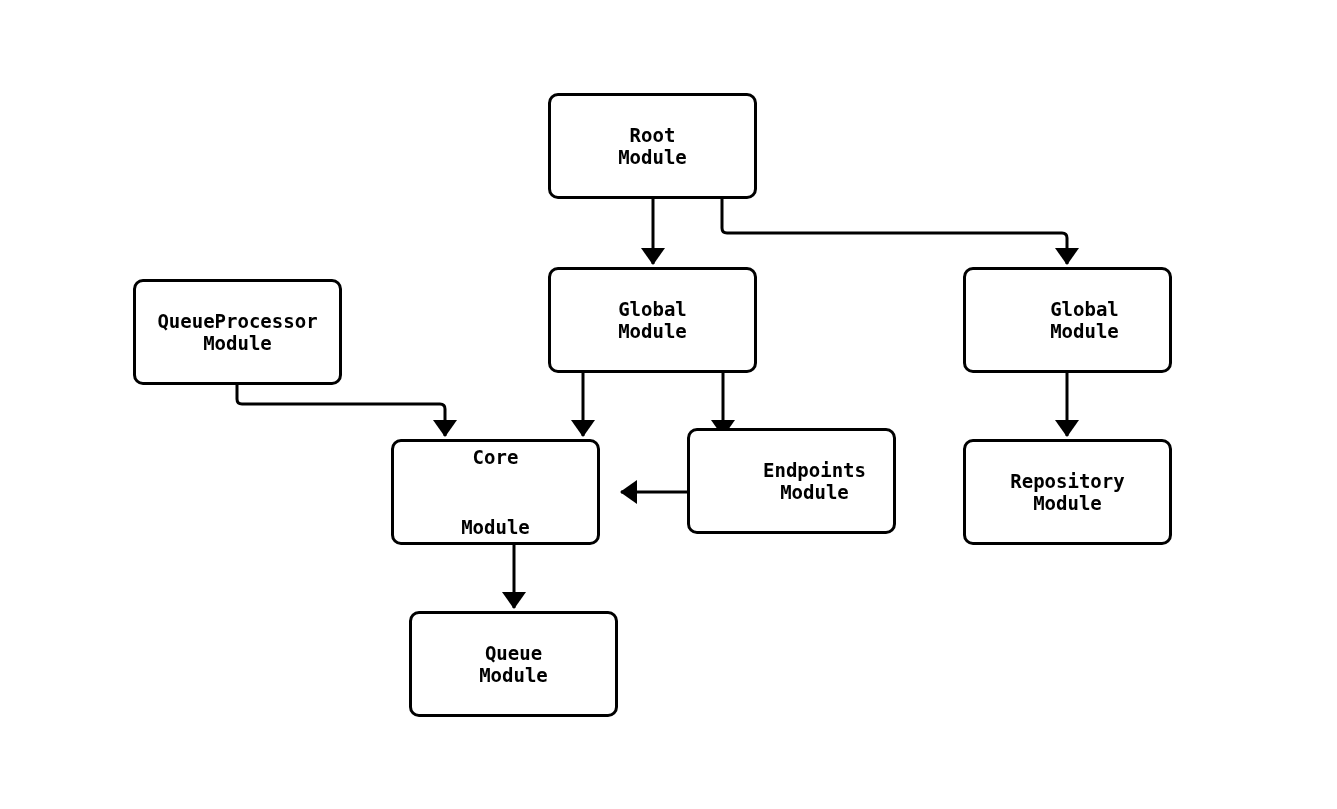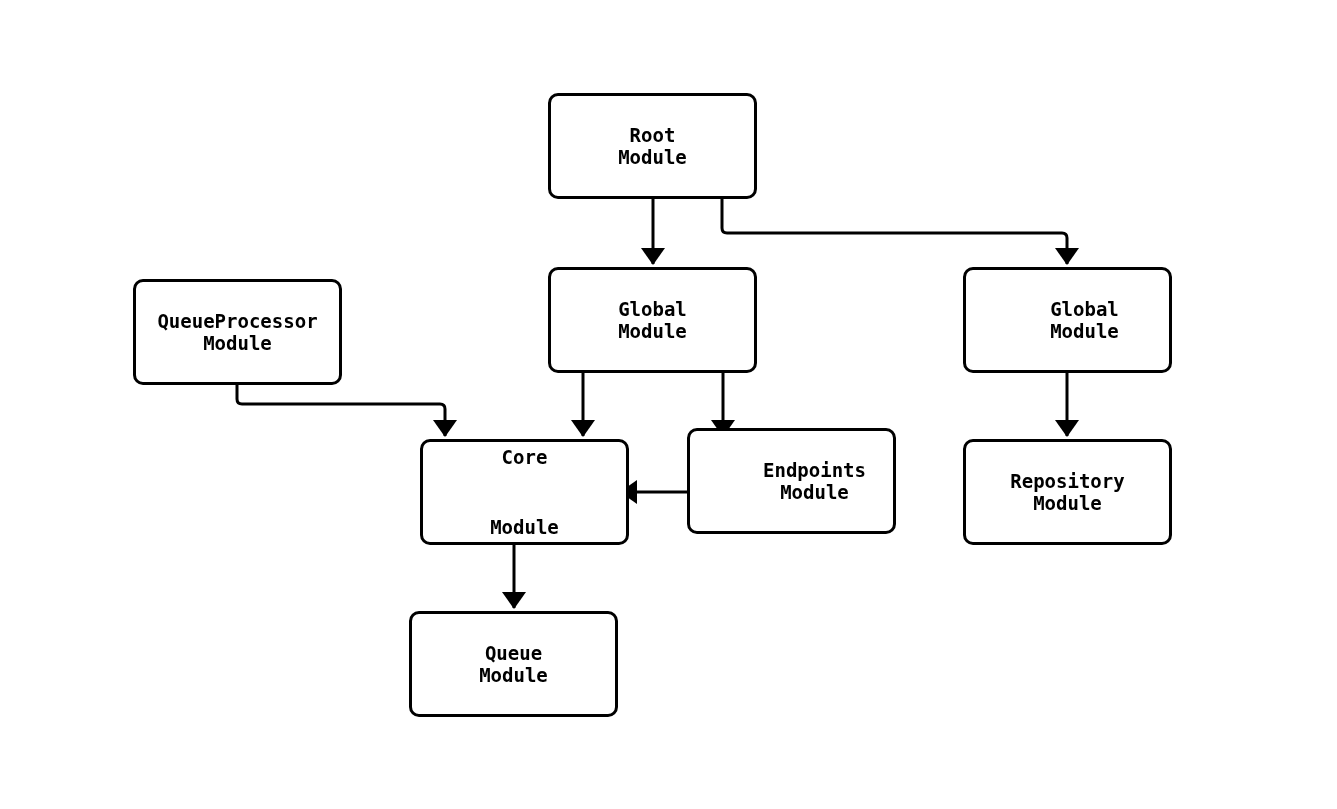--- a/index.html
+++ b/index.html
@@ -39,21 +39,21 @@
     font-weight: bold;
     line-height: 22px;
     color: #000000;
   }
   .node span { display: block; }
 
   .node-root          { left: 548px; top: 93px;  }
   .node-queueprocessor{ left: 133px; top: 279px; }
   .node-server        { left: 548px; top: 267px; }
   .node-global        { left: 963px; top: 267px; padding-left: 34px; }
-  .node-core          { left: 420px; top: 439px; gap: 48px; }
+  .node-core          { left: 391px; top: 439px; gap: 48px; }
   .node-endpoints     { left: 687px; top: 428px; padding-left: 46px; }
   .node-repository    { left: 963px; top: 439px; }
   .node-queue         { left: 409px; top: 611px; }
 
   .edge {
     fill: none;
     stroke: #000000;
     stroke-width: 3px;
   }
 </style>

